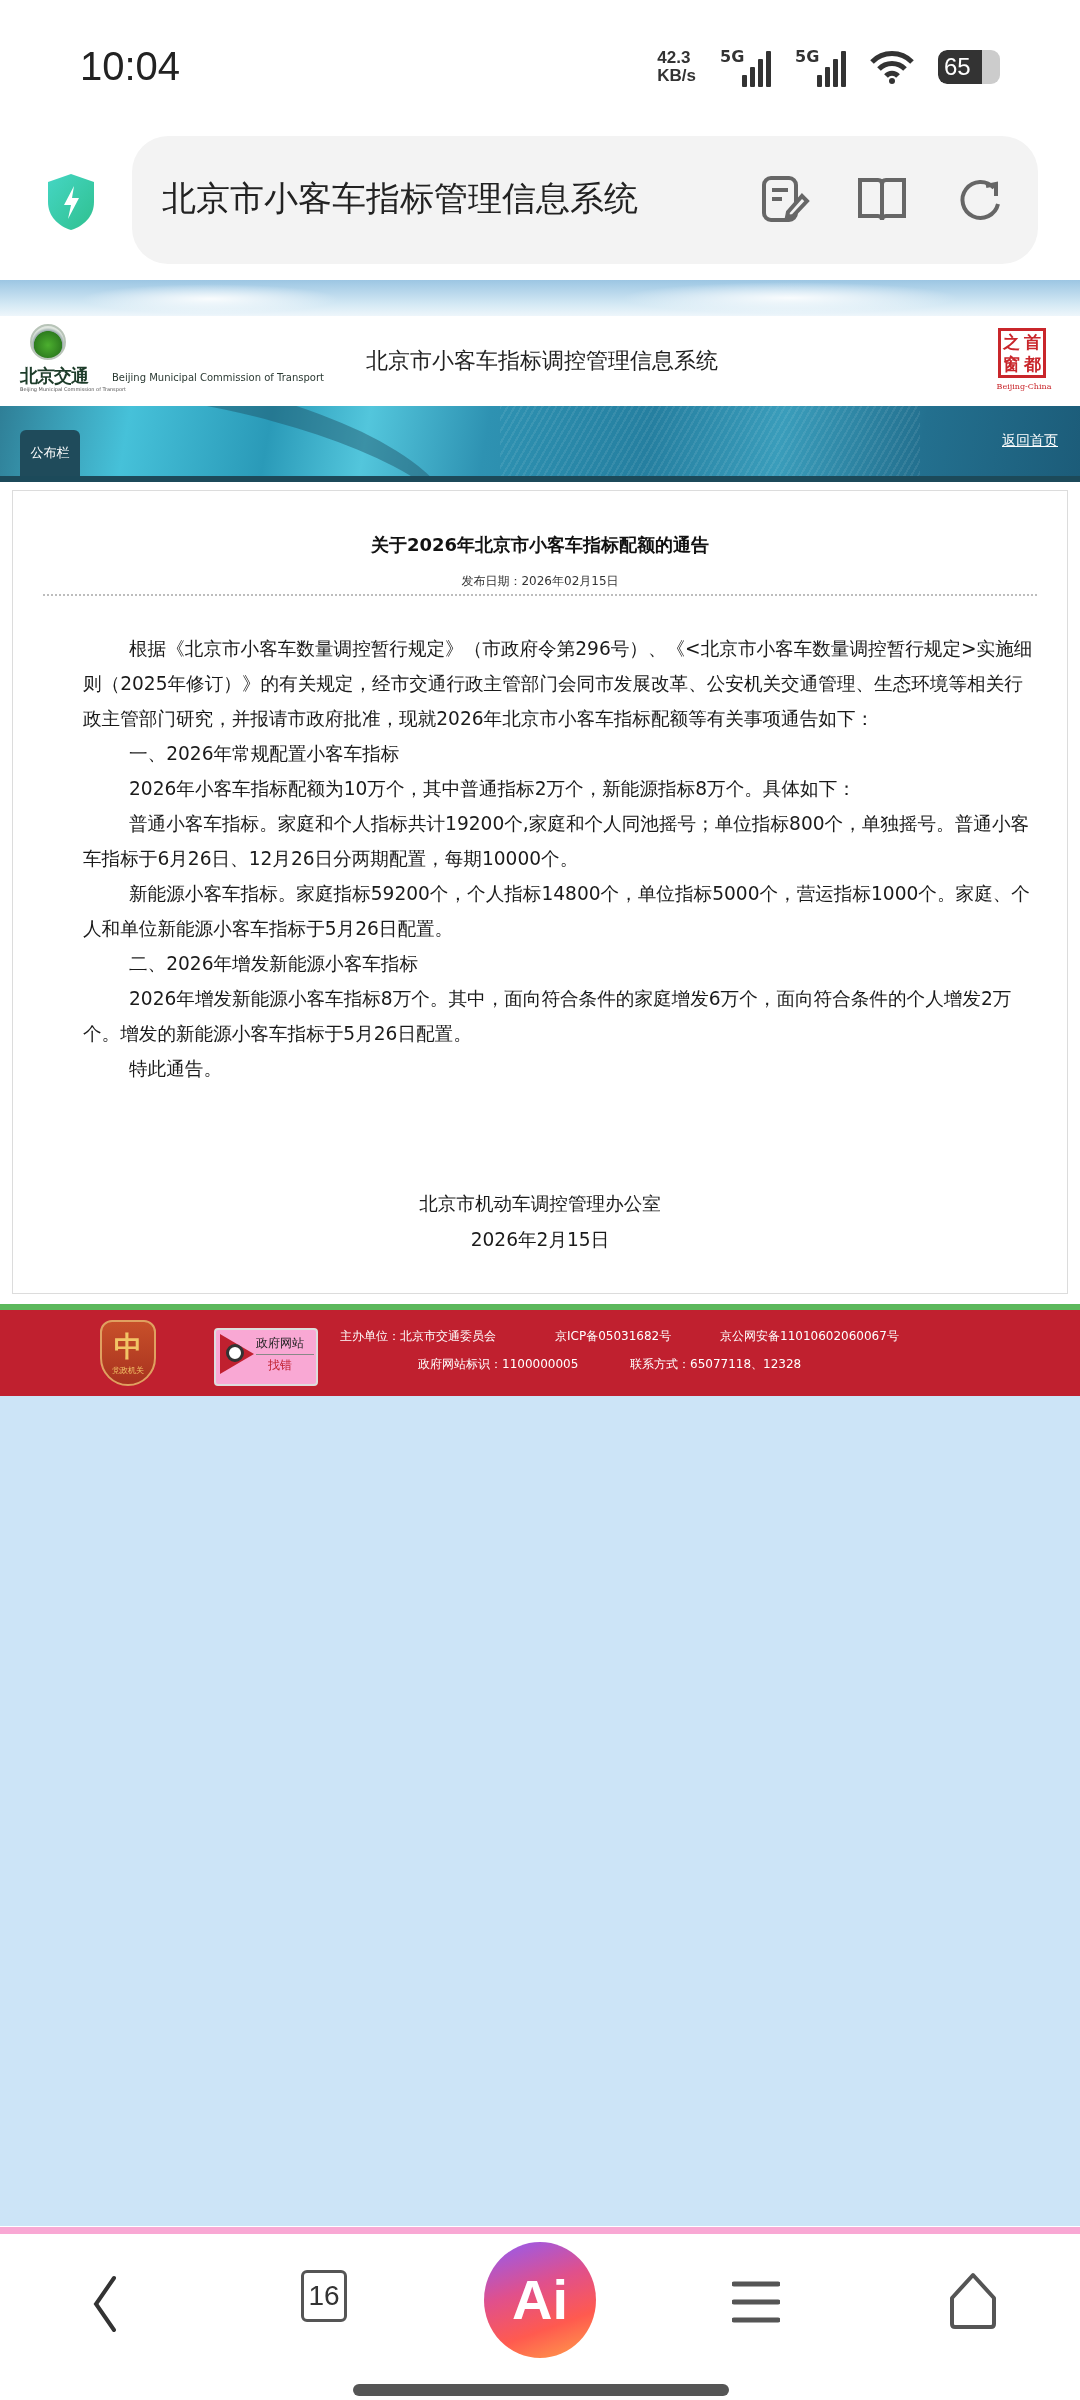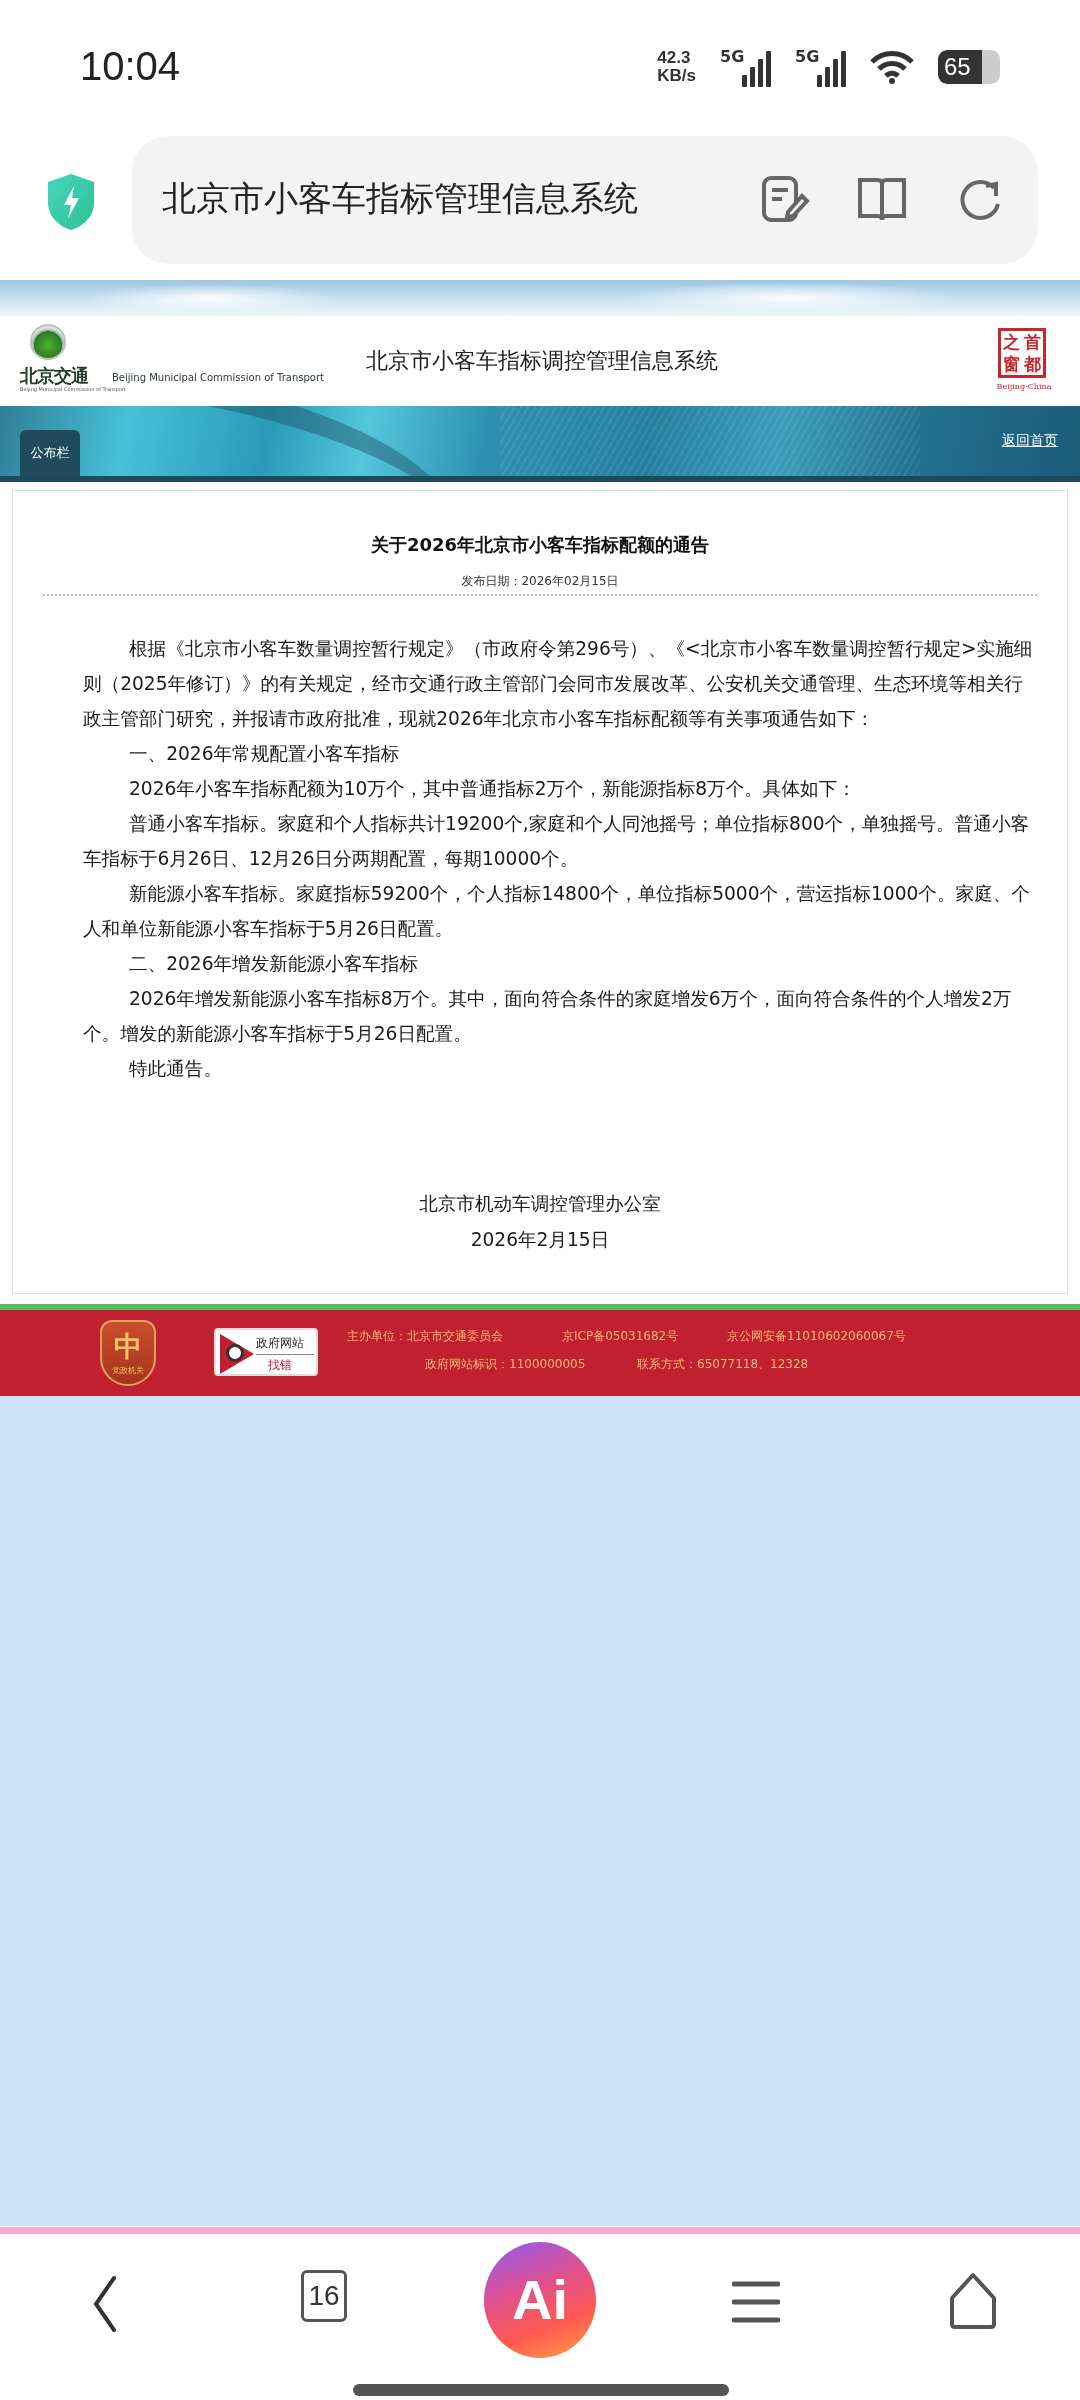--- a/index.html
+++ b/index.html
@@ -61,27 +61,27 @@
   .body-text { position: absolute; left: 30px; top: 140px; width: 996px; font-size: 18.6px; line-height: 35px; color: #1a1a1a; }
   .body-text p { text-indent: 46px; margin-left: 40px; }
   .sign { position: absolute; left: 0; width: 100%; text-align: center; font-size: 18.6px; color: #1a1a1a; }
 
   
   .green-line { position: absolute; left: 0; top: 1304px; width: 1080px; height: 6px; background: #5cb85c; }
   .footer { position: absolute; left: 0; top: 1310px; width: 1080px; height: 86px; background: #c0202f; }
   .party-badge { position: absolute; left: 100px; top: 10px; width: 56px; height: 66px; border-radius: 12px 12px 28px 28px; background: linear-gradient(#c8502a, #a8321f); border: 2px solid #e0a060; }
   .party-badge .glyph { position: absolute; left: 0; top: 6px; width: 100%; text-align: center; color: #f2c466; font-size: 28px; font-weight: bold; }
   .party-badge .txt { position: absolute; left: 0; bottom: 8px; width: 100%; text-align: center; color: #f2c466; font-size: 8px; }
-  .gov-find { position: absolute; left: 214px; top: 18px; width: 104px; height: 48px; background: #ffffff; border-radius: 4px; border: 2px solid #ddd; }
+  .gov-find { position: absolute; left: 214px; top: 18px; width: 104px; height: 58px; background: #f9a8d4; border-radius: 4px; border: 2px solid #ddd; }
   .gov-find .tri { position: absolute; left: 4px; top: 4px; width: 0; height: 0; border-left: 34px solid #c0202f; border-top: 20px solid transparent; border-bottom: 20px solid transparent; }
   .gov-find .mag { position: absolute; left: 10px; top: 14px; width: 18px; height: 18px; border: 3px solid #333; border-radius: 50%; background: #fff; }
   .gov-find .l1 { position: absolute; left: 40px; top: 5px; font-size: 12px; color: #222; }
   .gov-find .l2 { position: absolute; left: 52px; top: 27px; font-size: 12px; color: #c0202f; }
   .gov-find .sep { position: absolute; left: 40px; top: 24px; width: 58px; border-top: 1px solid #888; }
-  .foot-line { position: absolute; font-size: 12px; color: #fdba74; white-space: nowrap; margin-left: 7px; }
+  .foot-line { position: absolute; font-size: 12px; color: #ffffff; white-space: nowrap; }
 
   .light-bg { position: absolute; left: 0; top: 1396px; width: 1080px; height: 830px; background: #cce4f7; }
 
   
   .bottom-nav { position: absolute; left: 0; top: 2227px; width: 1080px; height: 173px; background: #fff; border-top: 7px solid #f9a8d4; }
   .nav-btn { position: absolute; top: 24px; }
   .ai-btn { position: absolute; left: 484px; top: 8px; width: 112px; height: 116px; border-radius: 50%; background: linear-gradient(160deg, #8f5cf7 0%, #e0508c 40%, #ff5a4f 70%, #ffa24a 100%); color: #fff; font-size: 56px; font-weight: bold; text-align: center; line-height: 116px; font-family: "Liberation Sans", sans-serif; }
   .tab-count { position: absolute; left: 301px; top: 36px; width: 46px; height: 52px; border: 3px solid #555; border-radius: 6px; text-align: center; line-height: 46px; font-size: 28px; color: #333; font-family: "Liberation Sans", sans-serif; }
   .home-indicator { position: absolute; left: 353px; top: 150px; width 0; width: 376px; height: 12px; border-radius: 6px; background: #555; }
 </style>

